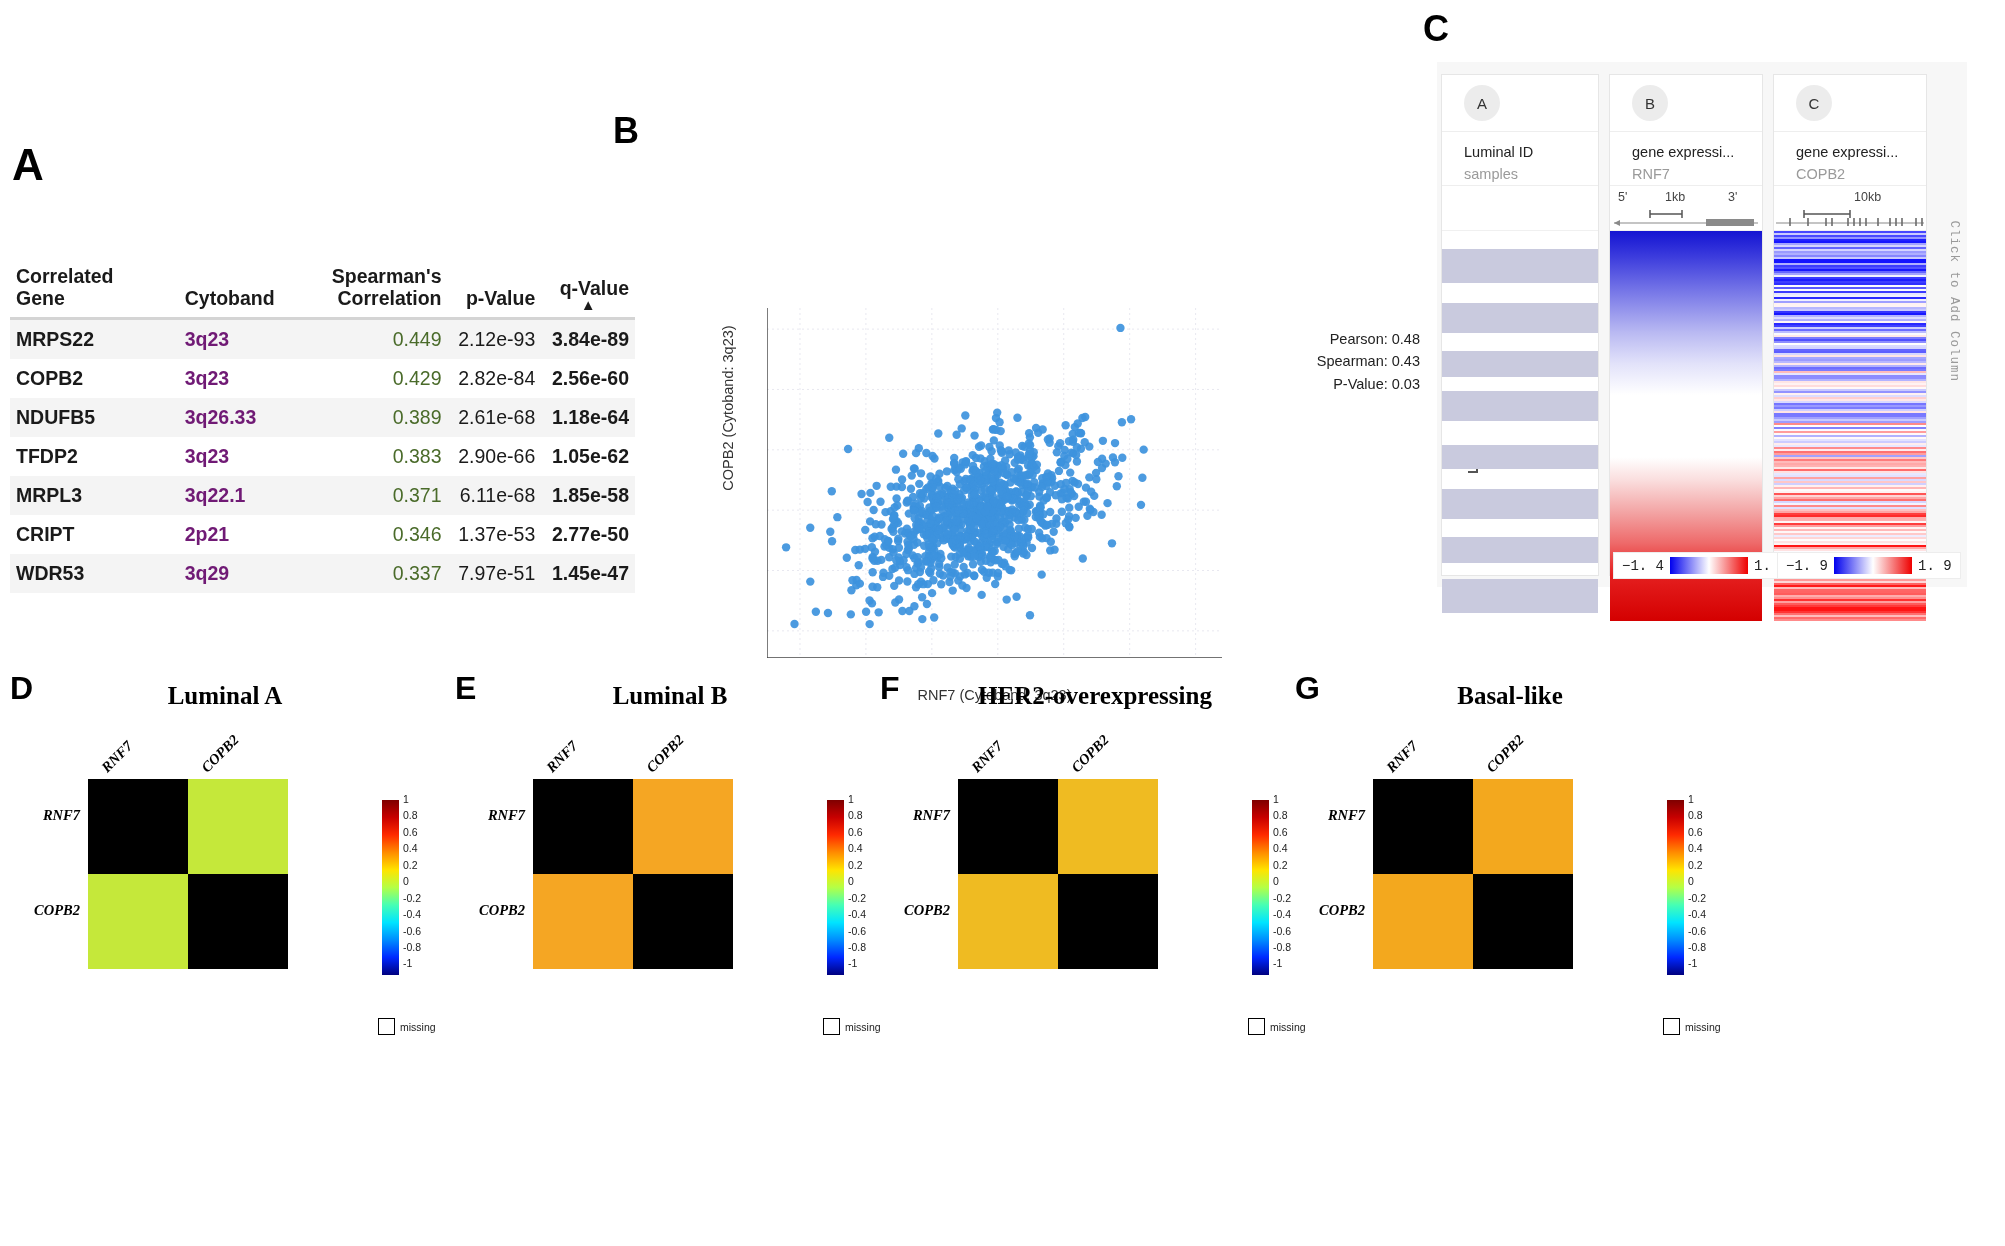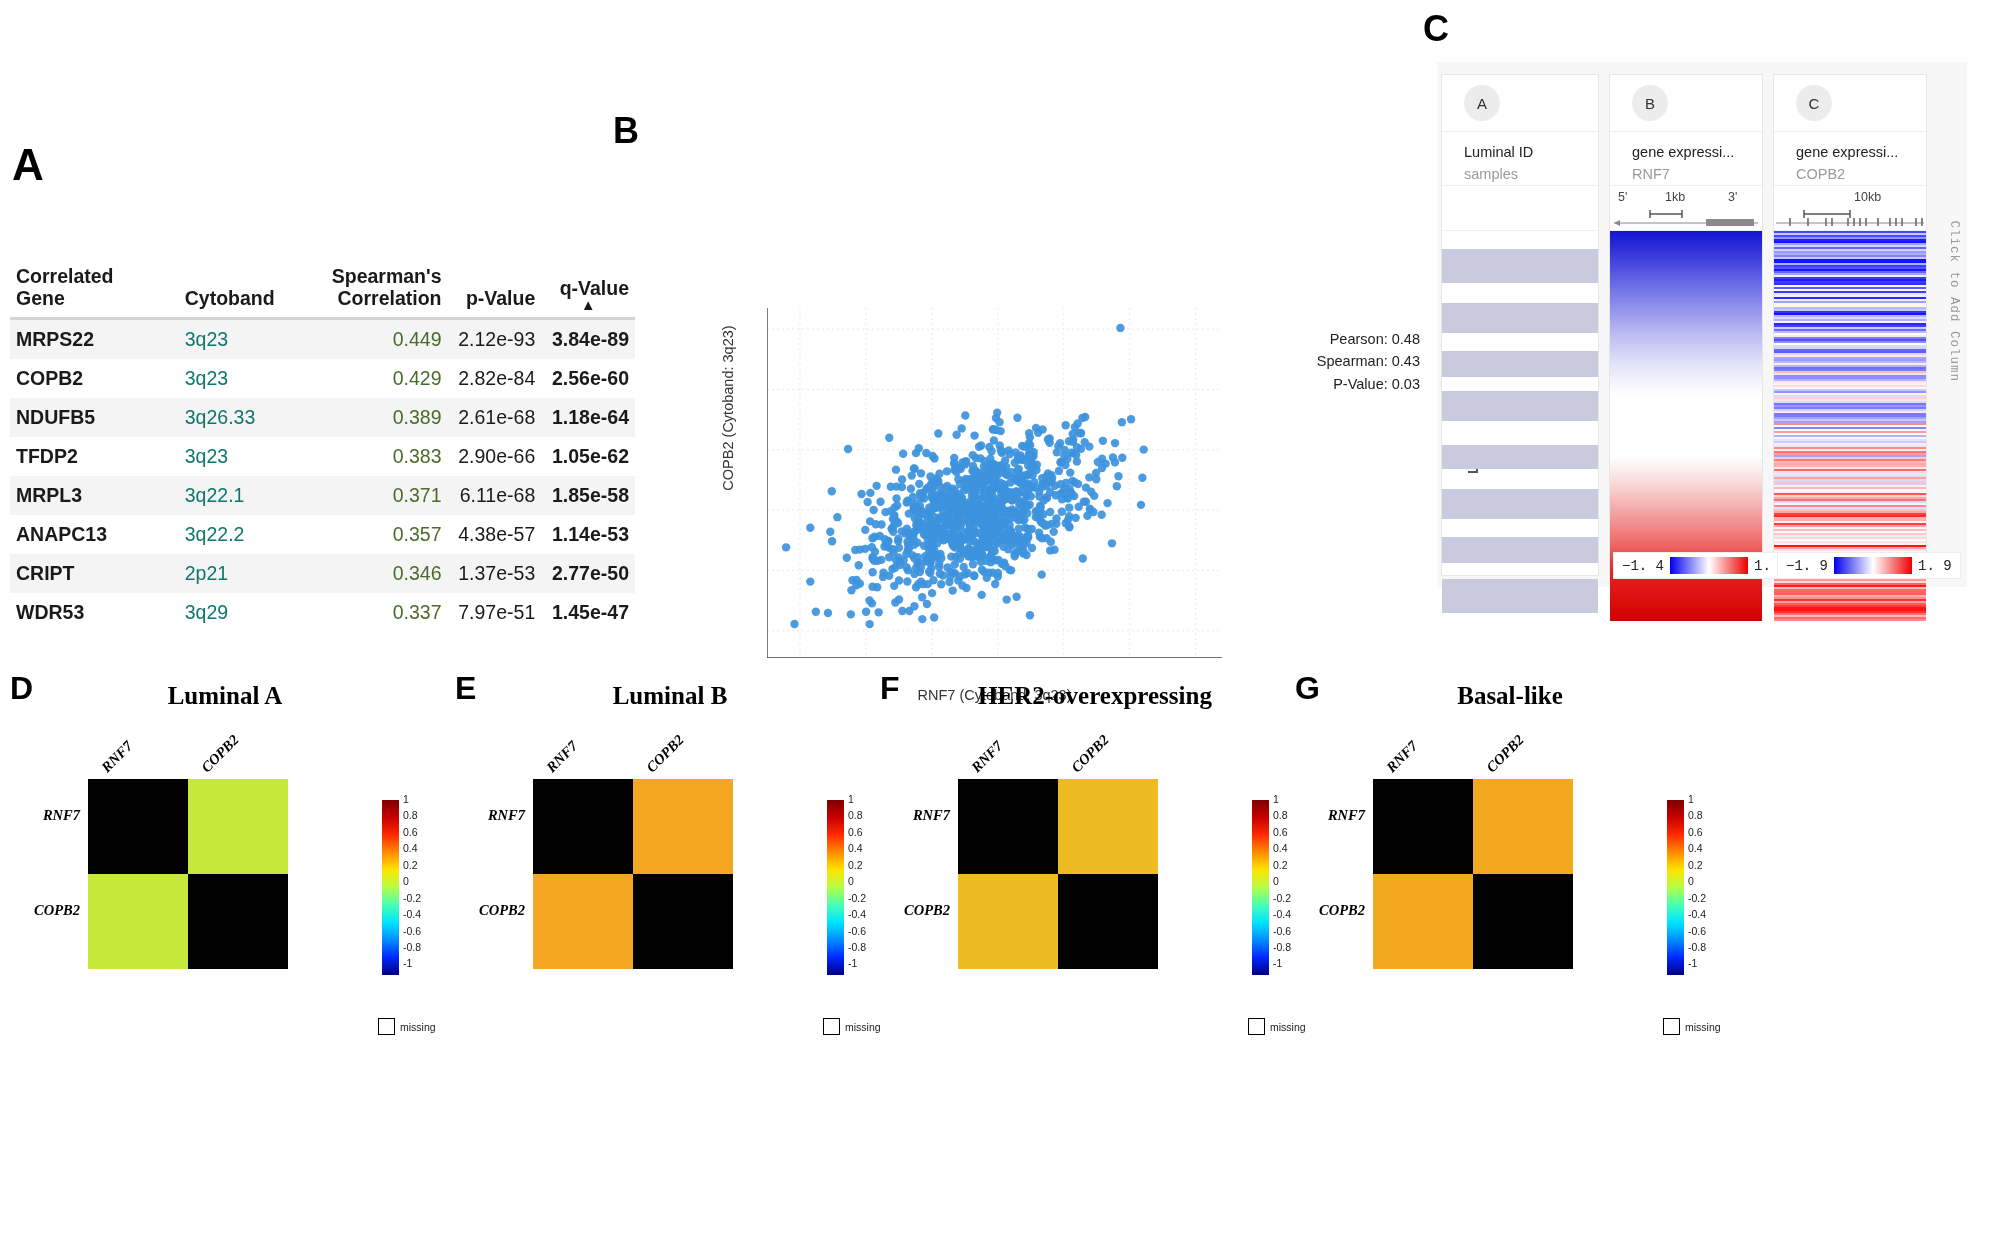--- a/index.html
+++ b/index.html
@@ -18,21 +18,21 @@
   #panelA table{border-collapse:collapse;width:100%;font-size:19.5px;color:#1a1a1a;}
   #panelA thead th{
     font-weight:bold;text-align:left;vertical-align:bottom;
     padding:0 6px 7px 6px;line-height:1.15;border-bottom:3px solid #d4d4d4;
   }
   #panelA thead th.num{text-align:right;}
   #panelA tbody td{padding:8px 6px;white-space:nowrap;}
   #panelA tbody tr:nth-child(odd){background:#f4f4f4;}
   #panelA tbody tr:nth-child(even){background:#ffffff;}
   #panelA td.gene{font-weight:bold;}
-  #panelA td.cyto{color:#0f766e;}
+  #panelA td.cyto{color:#701a75;font-weight:bold;}
   #panelA td.corr{text-align:right;color:#4a6b2a;}
   #panelA td.pval{text-align:right;}
   #panelA td.qval{text-align:right;font-weight:bold;}
   .sort-caret{display:block;text-align:center;font-size:15px;line-height:10px;}
 
   
   #panelB{position:absolute;left:690px;top:250px;width:560px;height:500px;}
   #chartTitle{
     position:absolute;left:0;top:0;width:560px;text-align:center;
     font-size:15.5px;font-weight:bold;color:#222;
@@ -190,27 +190,20 @@
           <td class="corr">0.383</td>
           <td class="pval">2.90e-66</td>
           <td class="qval">1.05e-62</td>
         </tr>
         <tr>
           <td class="gene">MRPL3</td>
           <td class="cyto">3q22.1</td>
           <td class="corr">0.371</td>
           <td class="pval">6.11e-68</td>
           <td class="qval">1.85e-58</td>
-        </tr>
-        <tr>
-          <td class="gene">ANAPC13</td>
-          <td class="cyto">3q22.2</td>
-          <td class="corr">0.357</td>
-          <td class="pval">4.38e-57</td>
-          <td class="qval">1.14e-53</td>
         </tr>
         <tr>
           <td class="gene">CRIPT</td>
           <td class="cyto">2p21</td>
           <td class="corr">0.346</td>
           <td class="pval">1.37e-53</td>
           <td class="qval">2.77e-50</td>
         </tr>
         <tr>
           <td class="gene">WDR53</td>

